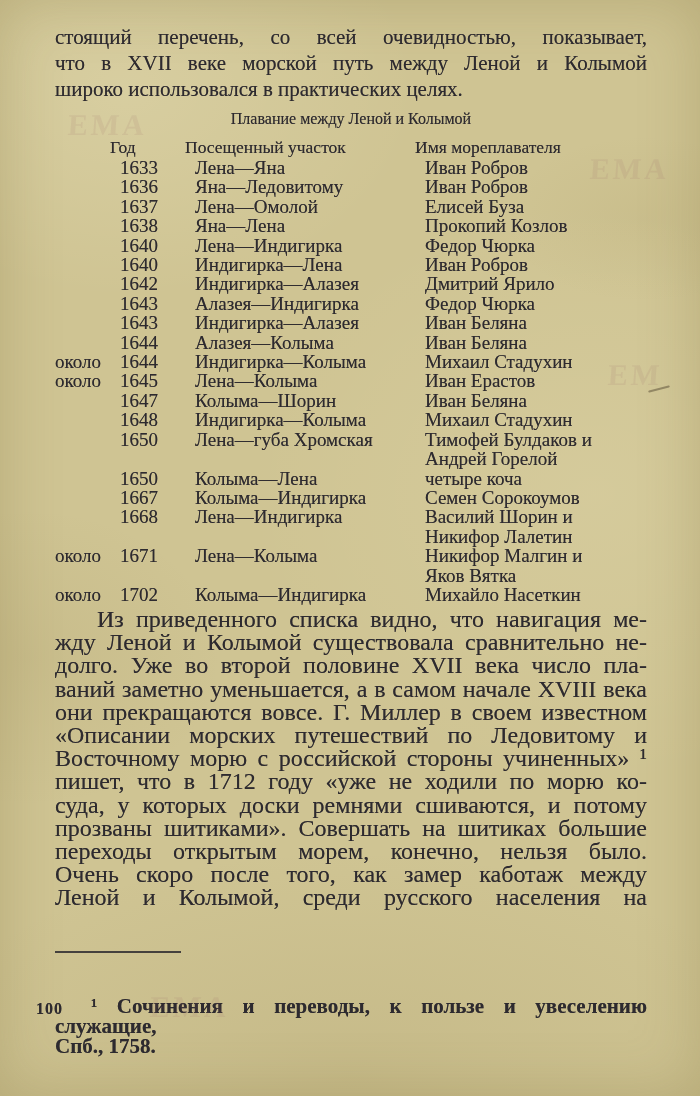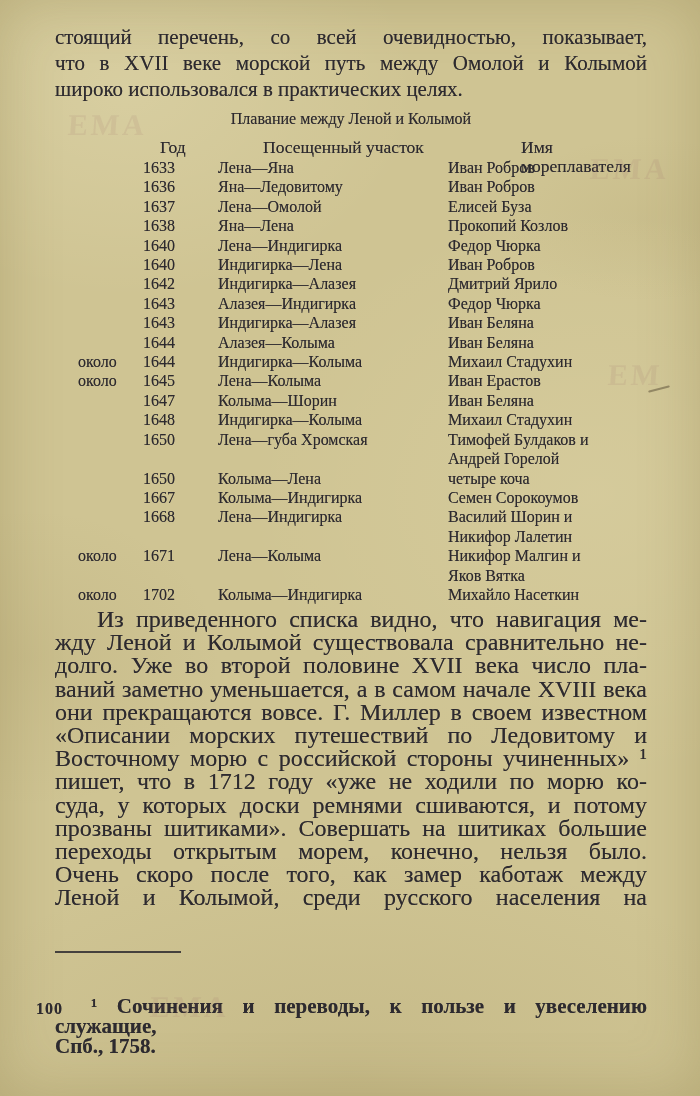--- a/index.html
+++ b/index.html
@@ -40,26 +40,26 @@
   #footnote   { top: 996px; font-size: 21px; line-height: 20px; font-weight: bold; }
   #footnote .tline.indent { text-indent: 36px; }
 
   
   #table-title {
     position: absolute; left: 55px; top: 110px; width: 592px;
     font-size: 16px; text-align: center;
   }
   .thead, .trow { display: flex; align-items: flex-start; }
   #table-head {
-    position: absolute; left: 67px; top: 138px; width: 592px;
-    font-size: 17.5px; line-height: 19.4px; gap: 28px;
+    position: absolute; left: 45px; top: 138px; width: 592px;
+    font-size: 17.5px; line-height: 19.4px;
   }
   #table-rows {
     position: absolute; left: 55px; top: 158px; width: 592px;
-    font-size: 16px; line-height: 19.4px; margin-left: 23px;
+    font-size: 19px; line-height: 19.4px;
   }
   .cell-prefix { width: 65px; flex: 0 0 65px; }
   .cell-year   { width: 75px; flex: 0 0 75px; }
   .cell-route  { width: 230px; flex: 0 0 230px; }
   .cell-name   { flex: 1 1 auto; }
 
   
   #footnote-rule {
     position: absolute; left: 55px; top: 951px;
     width: 126px; height: 2px; background: #2d2a2f; opacity: 0.85;
@@ -83,21 +83,21 @@
     border-radius: 2px; transform: rotate(-14deg);
   }
 </style>
 </head>
 <body>
 
 <div class="page">
 
   <div class="para ink" id="intro-para">
       <div class="tline">стоящий перечень, со всей очевидностью, показывает,</div>
-      <div class="tline">что в XVII веке морской путь между Омолой и Колымой</div>
+      <div class="tline">что в XVII веке морской путь между Леной и Колымой</div>
       <div class="tline no-just">широко использовался в практических целях.</div>
     </div>
 
   <div class="ink" id="table-title">Плавание между Леной и Колымой</div>
 
   <div class="thead ink" id="table-head">
     <div class="cell-prefix"></div>
     <div class="cell-year">Год</div>
     <div class="cell-route">Посещенный участок</div>
     <div class="cell-name">Имя мореплавателя</div>

